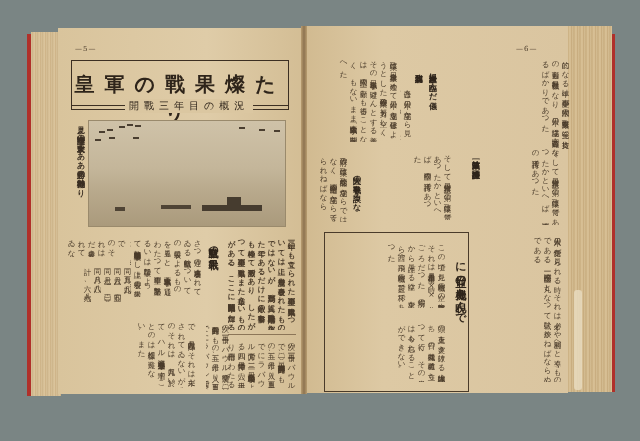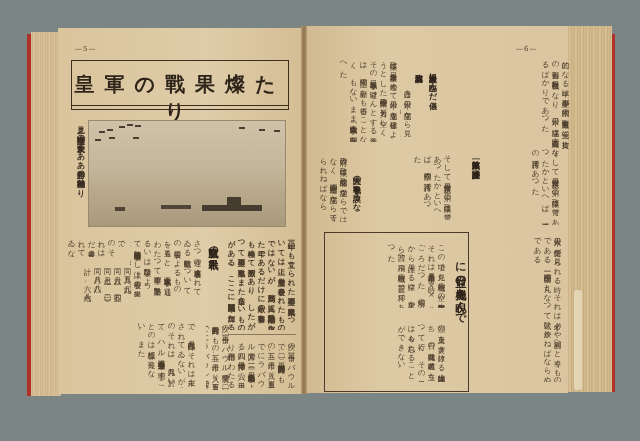--- a/index.html
+++ b/index.html
@@ -44,20 +44,21 @@
   <div class="pages-right-stack"></div>
   <div class="tear"></div>
 
   <div class="page page-left"></div>
   <div class="pnum" style="left:75px;top:45px;">—5—</div>
 
   <div class="title-box">
     <div class="title">皇軍の戰果燦たり</div>
   </div>
   <div class="subtitle-line"></div>
+  <div class="subtitle">開戰三年目の概況</div>
 
   <div class="caption">見よ海空呼應の大攻擊！ああ必勝の神機動せり</div>
   <div class="photo">
     <div class="plane" style="left:10px;top:10px"></div>
     <div class="plane" style="left:18px;top:8px"></div>
     <div class="plane" style="left:30px;top:5px"></div>
     <div class="plane" style="left:38px;top:3px"></div>
     <div class="plane" style="left:46px;top:4px"></div>
     <div class="plane" style="left:6px;top:18px"></div>
     <div class="plane" style="left:20px;top:16px"></div>

